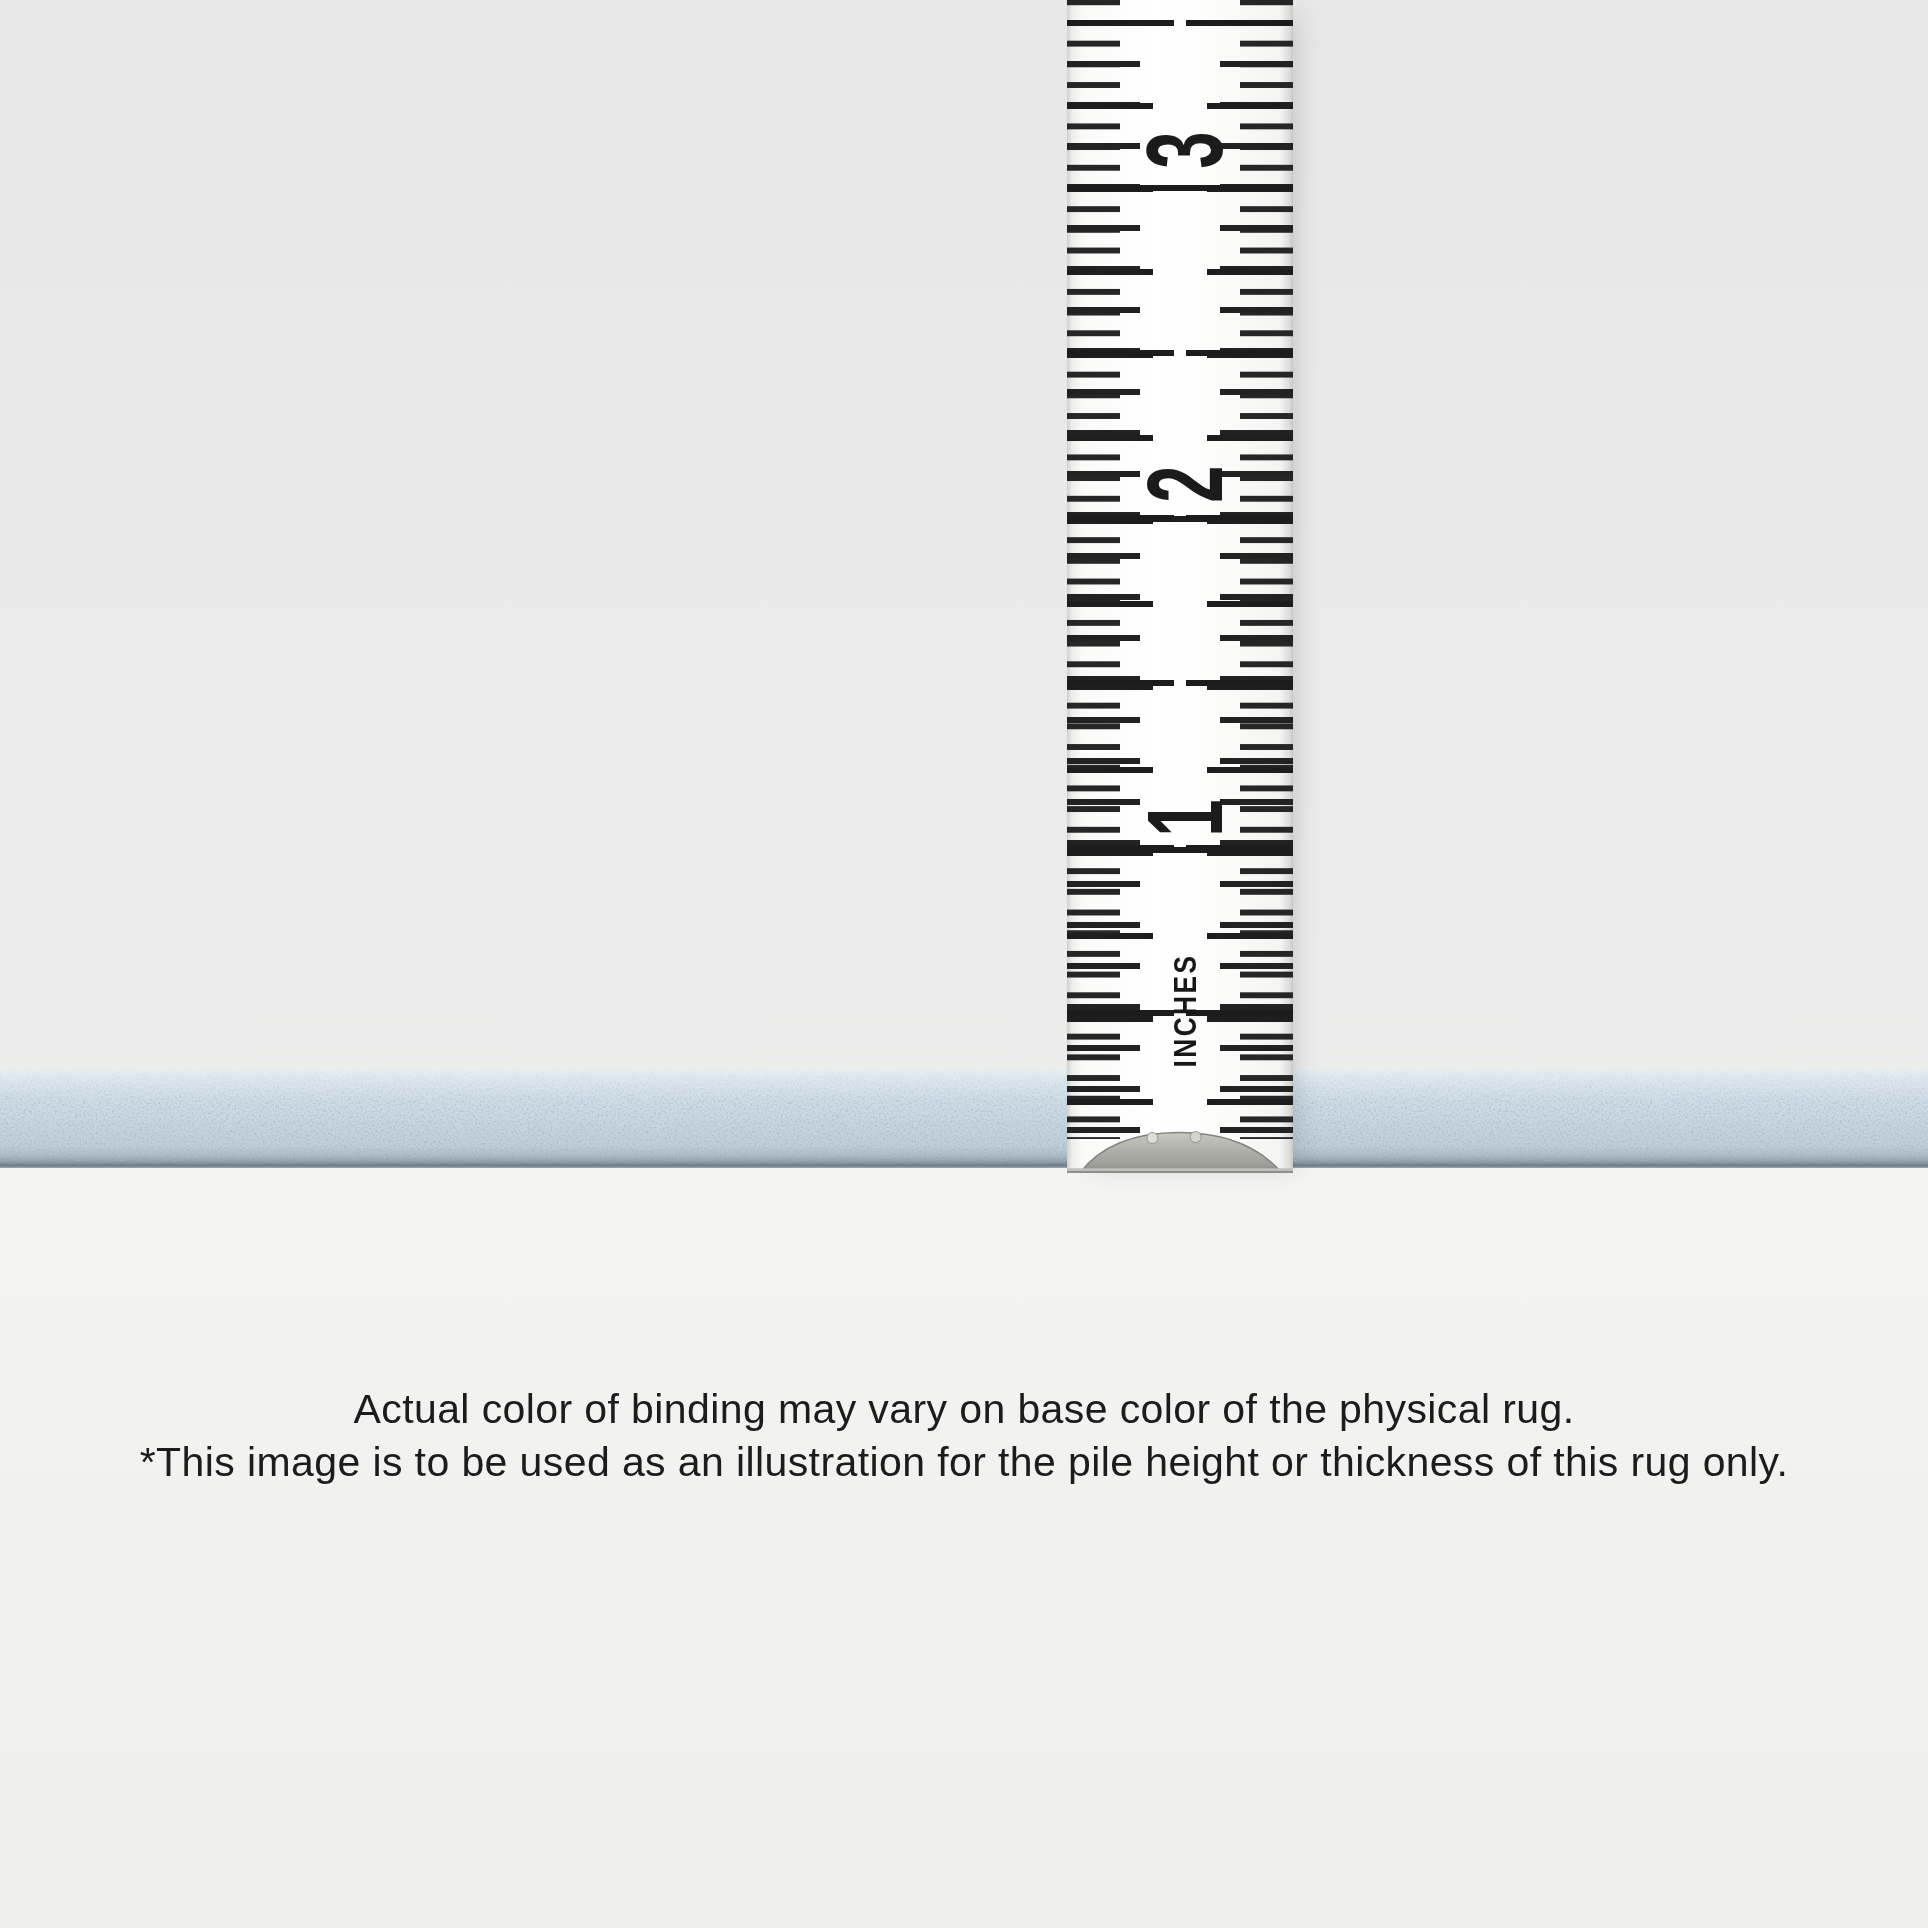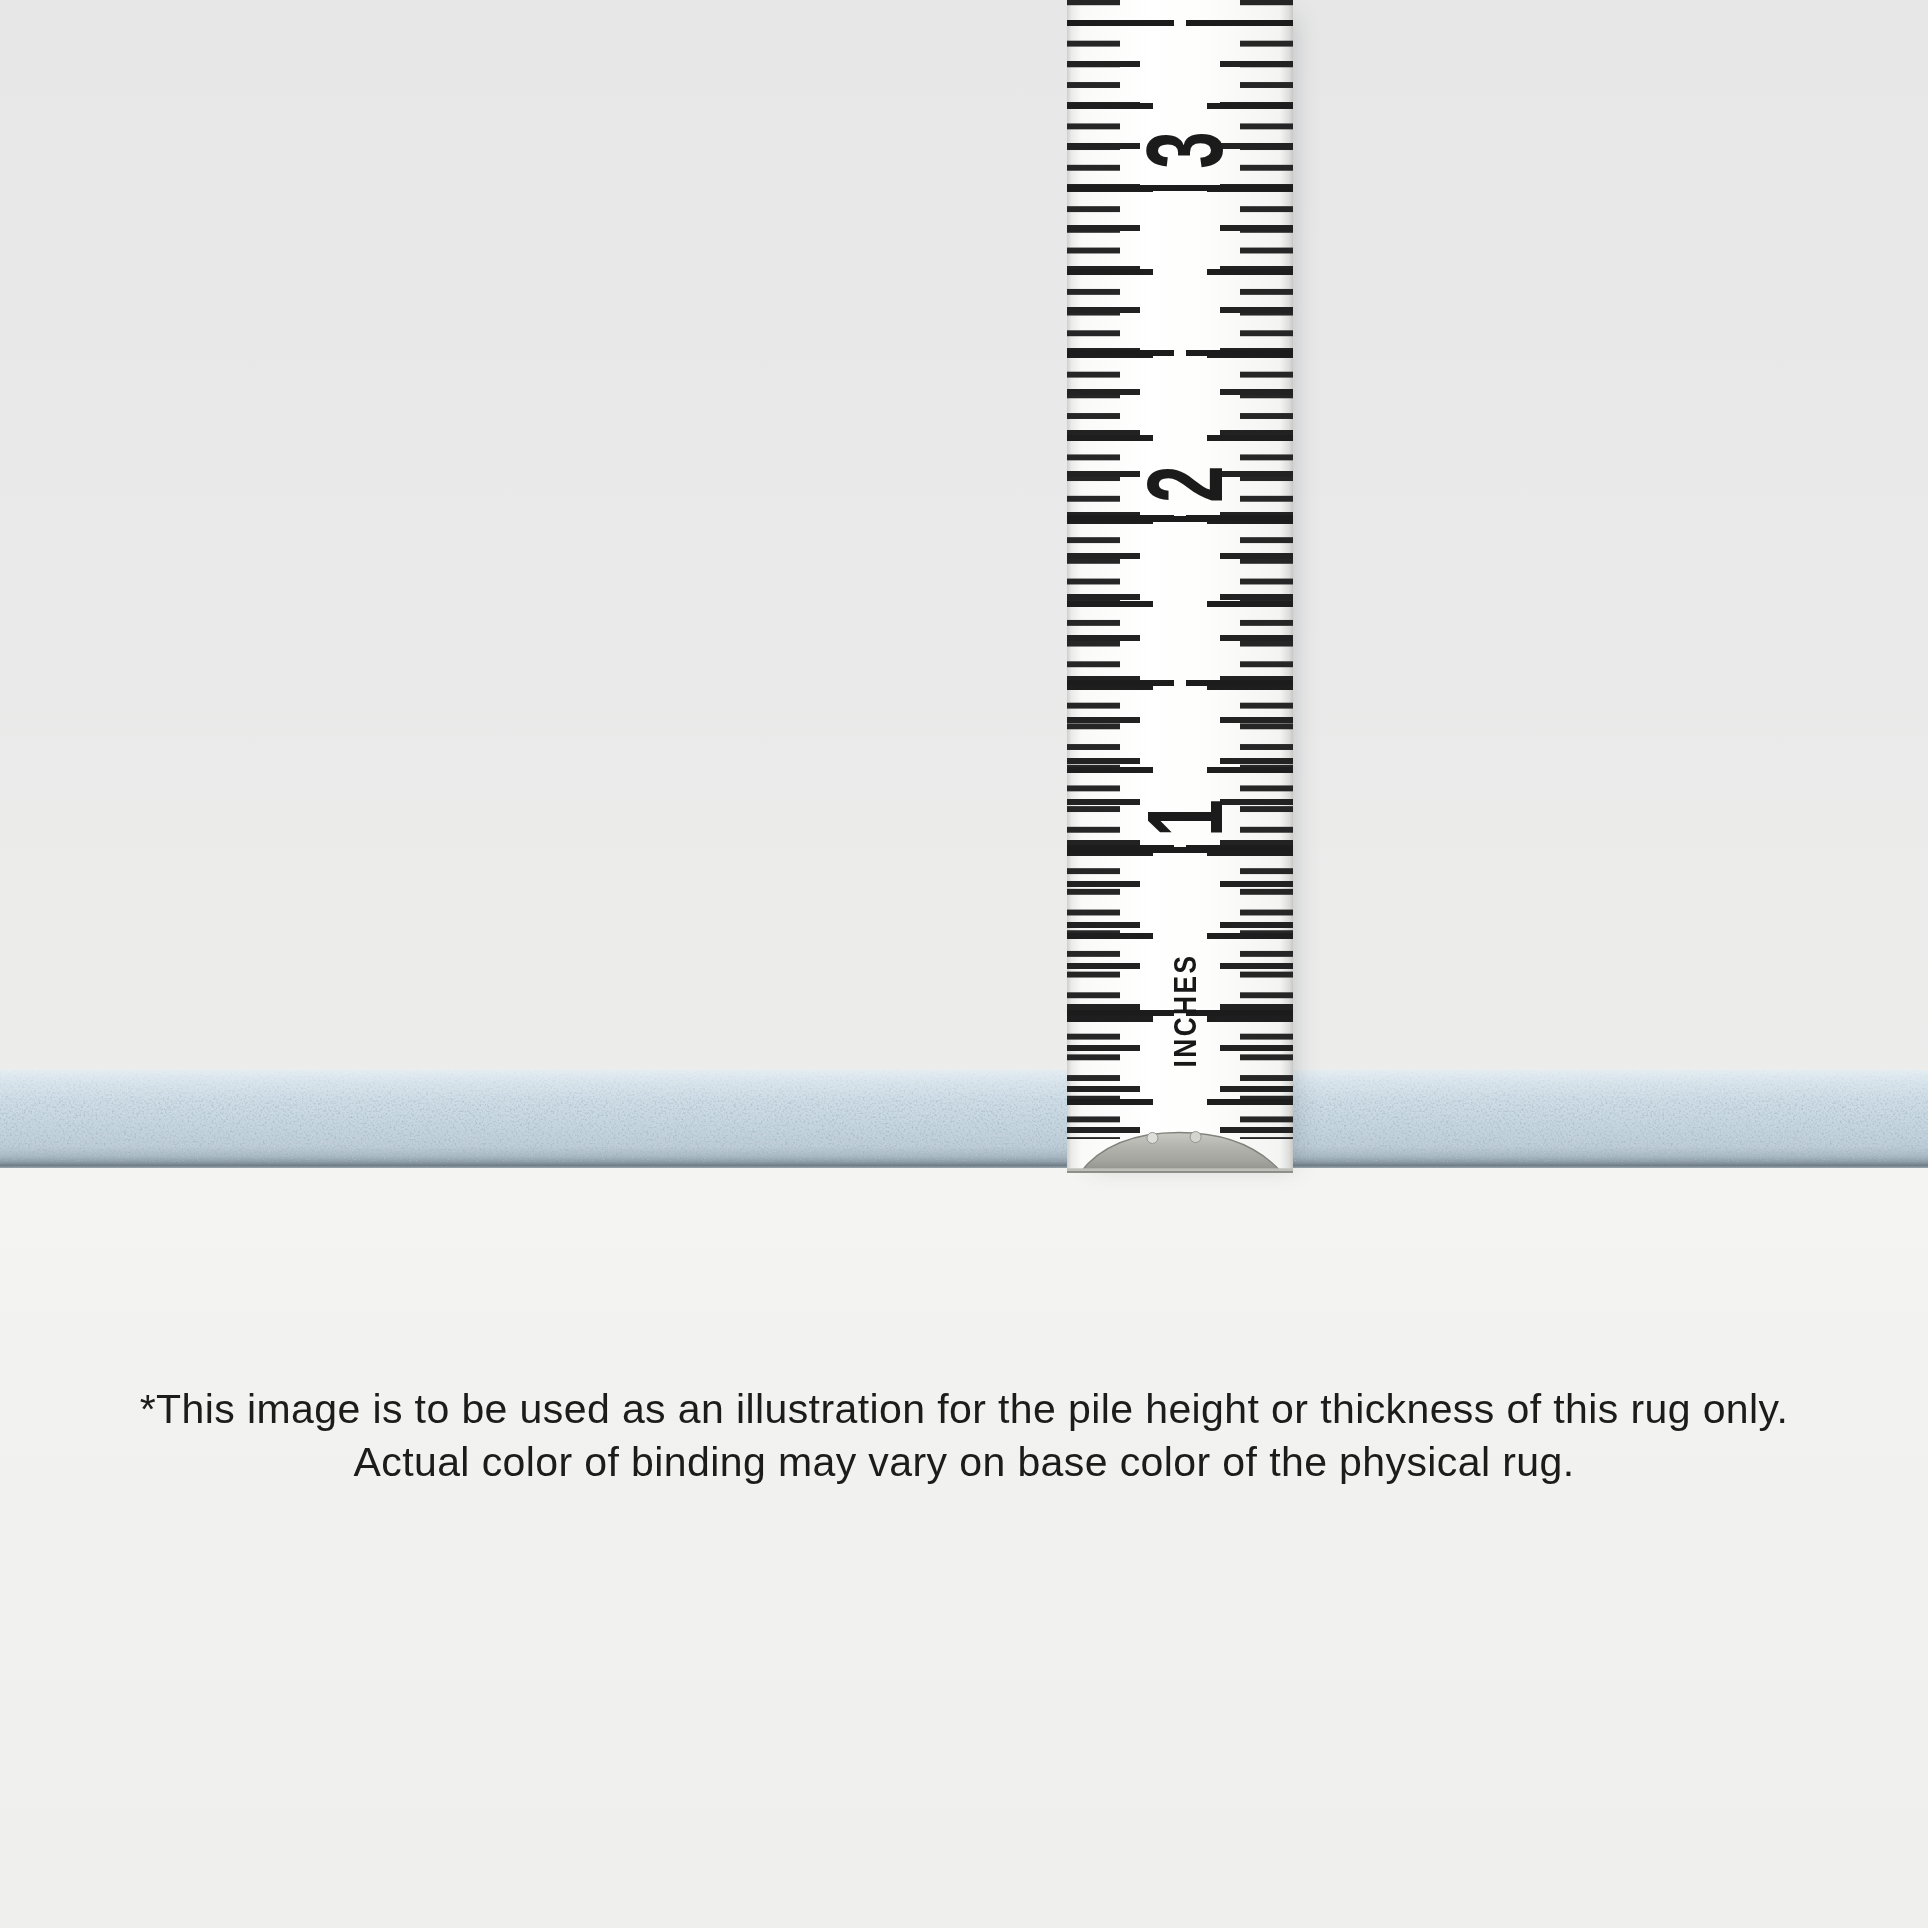--- a/index.html
+++ b/index.html
@@ -145,18 +145,18 @@
       </defs>
       <path d="M14,52 C40,18 80,8 122,8 C168,8 206,20 234,52 Z" fill="url(#metalG)" stroke="#82827d" stroke-width="1.5"></path>
       <circle cx="93" cy="14" r="6" fill="#dddddb" stroke="#90908b" stroke-width="1"></circle>
       <circle cx="140" cy="13" r="6" fill="#d5d5d0" stroke="#90908b" stroke-width="1"></circle>
       <rect x="0" y="47" width="246" height="5" fill="#c0c0bb"></rect>
       <rect x="0" y="50" width="246" height="2" fill="#8a8a85"></rect>
     </svg>
   </div>
 
   <div class="disclaimer">
+    <div>Actual color of binding may vary on base color of the physical rug.</div>
     <div>*This image is to be used as an illustration for the pile height or thickness of this rug only.</div>
-    <div>Actual color of binding may vary on base color of the physical rug.</div>
   </div>
 
 </div>
 
 
 </body></html>

